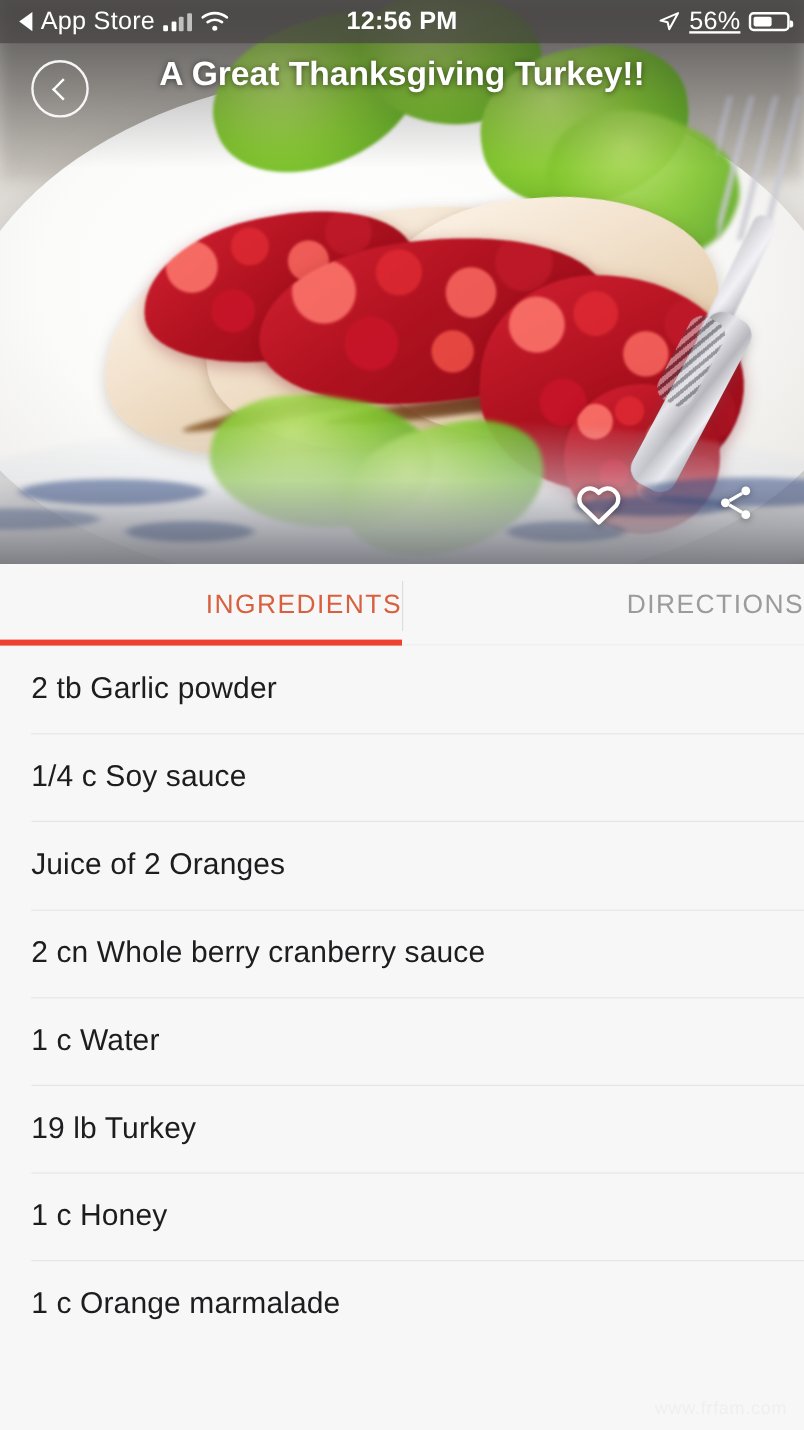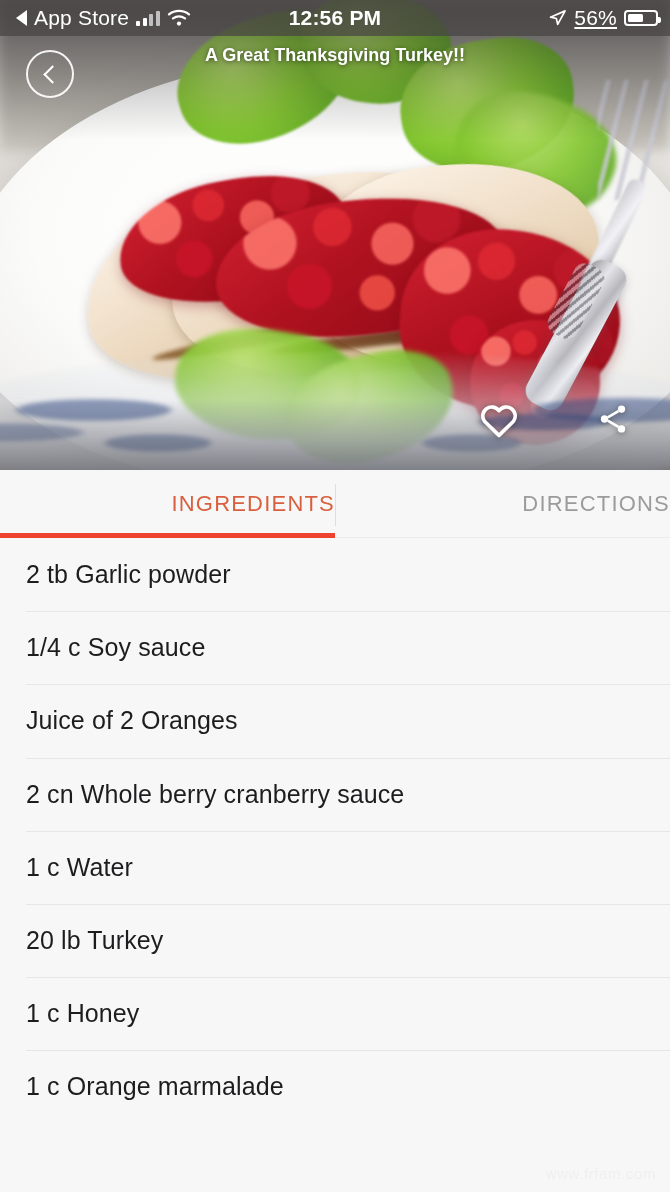--- a/index.html
+++ b/index.html
@@ -160,21 +160,21 @@
 
   
   .back-btn {
     position:absolute; left:26px; top:50px; width:48px; height:48px;
     border-radius:50%; border:2px solid rgba(255,255,255,.92);
     display:flex; align-items:center; justify-content:center; z-index:30; cursor:pointer;
   }
   .chev { width:13px;height:13px;border-left:2.5px solid #fff;border-bottom:2.5px solid #fff;transform:rotate(45deg);margin-left:4px; }
   .hero-title {
     position:absolute; left:120px; right:120px; top:44px; z-index:30;
-    color:#fff; font-size:18px; font-weight:700; line-height:1.32;
+    color:#fff; font-size:28px; font-weight:700; line-height:1.32;
     text-align:center; text-shadow:0 1px 5px rgba(0,0,0,.55);
   }
   .hero-actions { position:absolute; right:34px; bottom:28px; left:34px; z-index:30; display:flex; justify-content:flex-end; gap:68px; }
   .act { width:46px;height:46px;display:flex;align-items:center;justify-content:center;cursor:pointer; }
   .act svg { filter:drop-shadow(0 1px 3px rgba(0,0,0,.4)); }
 
   
   .tabs {
     position:absolute; left:0; top:470px; width:670px; height:68px;
     display:flex; background:#f7f7f7; border-bottom:1px solid #ececec;
@@ -313,21 +313,21 @@
       <div class="row">
         <span>Juice of 2 Oranges</span>
       </div>
       <div class="row">
         <span>2 cn Whole berry cranberry sauce</span>
       </div>
       <div class="row">
         <span>1 c Water</span>
       </div>
       <div class="row">
-        <span>20 lb Turkey</span>
+        <span>19 lb Turkey</span>
       </div>
       <div class="row">
         <span>1 c Honey</span>
       </div>
       <div class="row">
         <span>1 c Orange marmalade</span>
       </div>
     </div>
 
   <div class="watermark">www.frfam.com</div>

